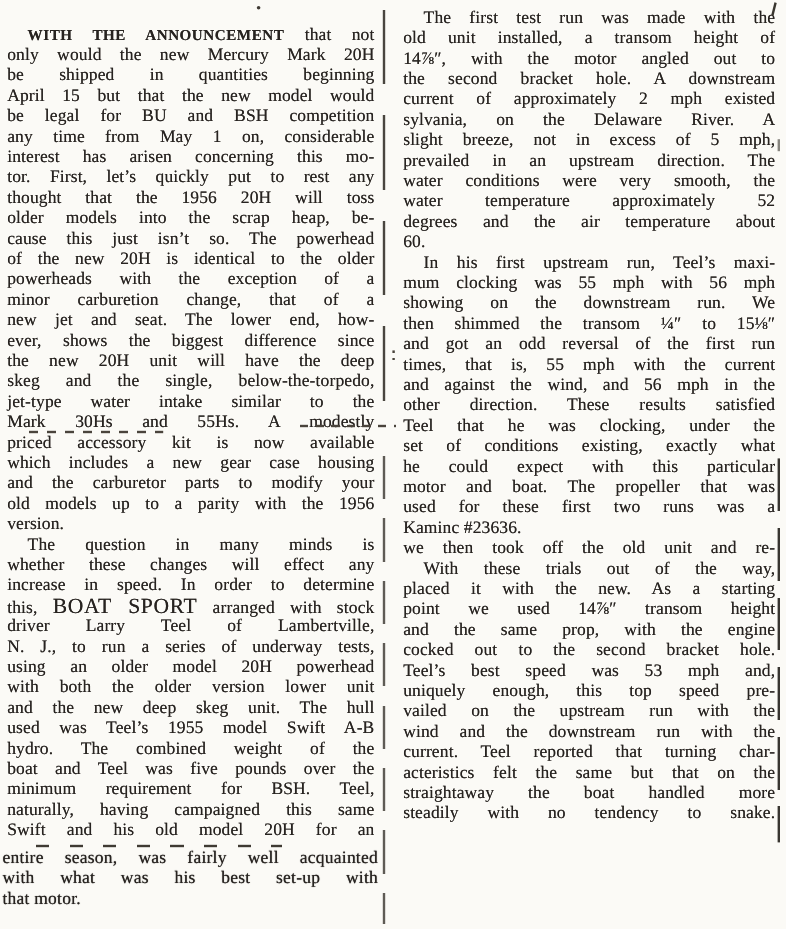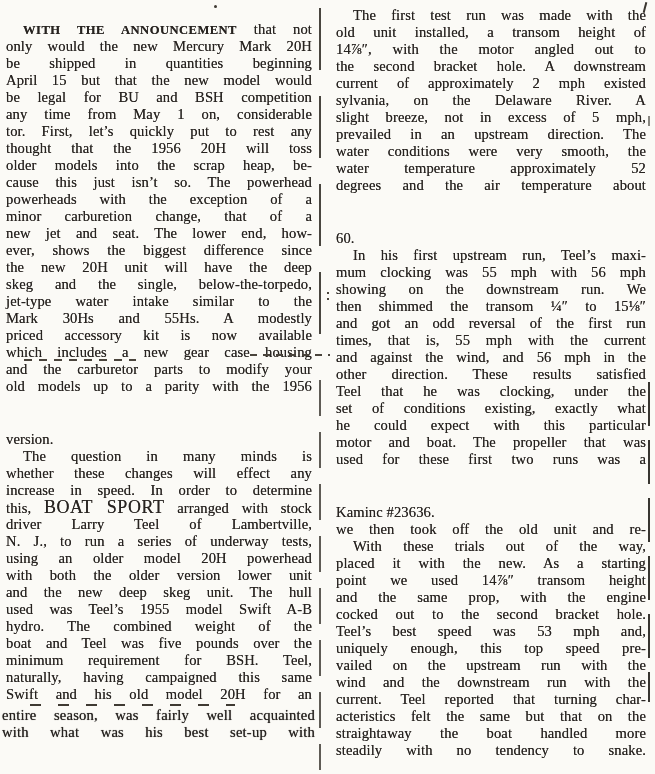--- a/index.html
+++ b/index.html
@@ -18,21 +18,21 @@
   #col-right{left:336px;top:7px;width:310px;}
   .line{
     height:17px;line-height:17px;font-size:14.6px;
     text-align:justify;text-align-last:justify;
     white-space:nowrap;overflow:visible;
     text-shadow:0 0 .45px rgba(39,35,32,.75);
     letter-spacing:.1px;
   }
   
   .line{white-space:normal;}
-  .line.last{text-align-last:left;margin-top:36px;}
+  .line.last{text-align-last:left;}
   .line.indent{padding-left:17px;}
   .capsbold{font-weight:700;font-size:12.6px;letter-spacing:.45px;}
   .caps{font-size:18px;letter-spacing:.55px;}
   #overflow-block{
     position:absolute;left:2px;top:707px;width:313px;
   }
   #overflow-block .line{
     font-weight:400;letter-spacing:.2px;
     text-shadow:0 0 .7px rgba(25,22,19,.85);
   }
@@ -63,24 +63,26 @@
 <div class="page">
 
   <div class="col" id="col-left">
     <div class="para">
         <div class="line indent"><span class="capsbold">WITH THE ANNOUNCEMENT</span><span> that not</span></div>
         <div class="line">only would the new Mercury Mark 20H</div>
         <div class="line">be shipped in quantities beginning</div>
         <div class="line">April 15 but that the new model would</div>
         <div class="line">be legal for BU and BSH competition</div>
         <div class="line">any time from May 1 on, considerable</div>
+        <div class="line">interest has arisen concerning this mo-</div>
         <div class="line">tor. First, let’s quickly put to rest any</div>
         <div class="line">thought that the 1956 20H will toss</div>
         <div class="line">older models into the scrap heap, be-</div>
         <div class="line">cause this just isn’t so. The powerhead</div>
+        <div class="line">of the new 20H is identical to the older</div>
         <div class="line">powerheads with the exception of a</div>
         <div class="line">minor carburetion change, that of a</div>
         <div class="line">new jet and seat. The lower end, how-</div>
         <div class="line">ever, shows the biggest difference since</div>
         <div class="line">the new 20H unit will have the deep</div>
         <div class="line">skeg and the single, below-the-torpedo,</div>
         <div class="line">jet-type water intake similar to the</div>
         <div class="line">Mark 30Hs and 55Hs. A modestly</div>
         <div class="line">priced accessory kit is now available</div>
         <div class="line">which includes a new gear case housing</div>

